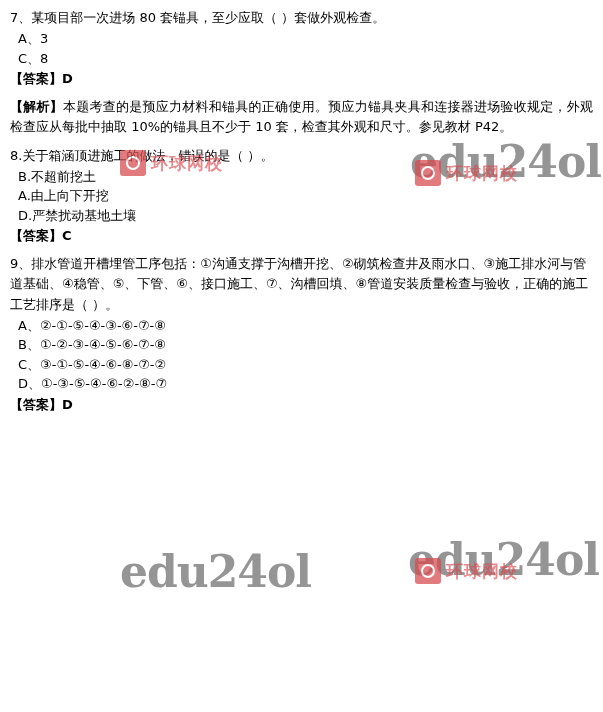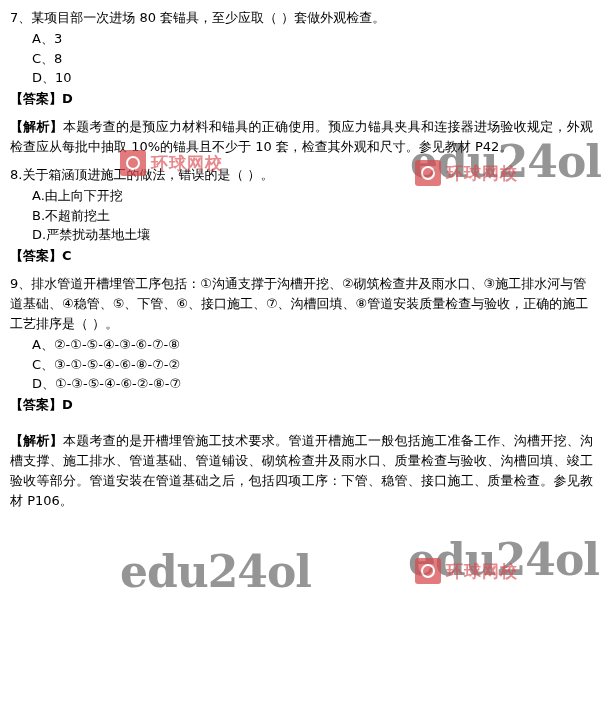--- a/index.html
+++ b/index.html
@@ -25,21 +25,21 @@
     padding: 8px 10px 0 10px;
     box-sizing: border-box;
   }
   .q {
     margin: 0 0 2px 0;
   }
   .qtext {
     margin: 0 0 1px 0;
   }
   .opt {
-    margin: 0 0 0 22px;
+    margin: 0 0 0 8px;
     line-height: 1.5;
   }
   .ans {
     margin: 1px 0 2px 0;
     font-weight: bold;
   }
   .ans .lbl { }
   .exp {
     margin: 8px 0 8px 0;
     text-align: justify;
@@ -106,57 +106,54 @@
 <body>
 
 <div class="page">
 
   <div class="q">
     <div class="qtext">
       <span>7、</span><span>某项目部一次进场 80 套锚具，至少应取（    ）套做外观检查。</span>
     </div>
     <div class="opt">A、3</div>
     <div class="opt">C、8</div>
-    <div class="opt">D、10</div>
     <div class="ans">
       <span class="lbl">【答案】</span><span>D</span>
     </div>
     <div class="exp">
       <span class="lbl">【解析】</span><span>本题考查的是预应力材料和锚具的正确使用。预应力锚具夹具和连接器进场验收规定，外观检查应从每批中抽取 10%的锚具且不少于 10 套，检查其外观和尺寸。参见教材 P42。</span>
     </div>
   </div>
 
   <div class="q">
     <div class="qtext">
       <span>8.</span><span>关于箱涵顶进施工的做法，错误的是（    ）。</span>
     </div>
+    <div class="opt">B.不超前挖土</div>
     <div class="opt">A.由上向下开挖</div>
-    <div class="opt">B.不超前挖土</div>
     <div class="opt">D.严禁扰动基地土壤</div>
     <div class="ans">
       <span class="lbl">【答案】</span><span>C</span>
     </div>
   </div>
 
   <div class="spacer-sm"></div>
 
   <div class="q">
     <div class="qtext">
       <span>9、</span><span>排水管道开槽埋管工序包括：①沟通支撑于沟槽开挖、②砌筑检查井及雨水口、③施工排水河与管道基础、④稳管、⑤、下管、⑥、接口施工、⑦、沟槽回填、⑧管道安装质量检查与验收，正确的施工工艺排序是（    ）。</span>
     </div>
     <div class="opt">A、②-①-⑤-④-③-⑥-⑦-⑧</div>
+    <div class="opt">B、①-②-③-④-⑤-⑥-⑦-⑧</div>
     <div class="opt">C、③-①-⑤-④-⑥-⑧-⑦-②</div>
     <div class="opt">D、①-③-⑤-④-⑥-②-⑧-⑦</div>
     <div class="ans">
       <span class="lbl">【答案】</span><span>D</span>
     </div>
     <div class="spacer-sm"></div>
-    <div class="exp">
-      <span class="lbl">【解析】</span><span>本题考查的是开槽埋管施工技术要求。管道开槽施工一般包括施工准备工作、沟槽开挖、沟槽支撑、施工排水、管道基础、管道铺设、砌筑检查井及雨水口、质量检查与验收、沟槽回填、竣工验收等部分。管道安装在管道基础之后，包括四项工序：下管、稳管、接口施工、质量检查。参见教材 P106。</span>
-    </div>
   </div>
 
 </div>
 
 <div class="wm wm1 wm-badge">
   <div class="wm-square"></div>
   <div class="wm-cn">环球网校</div>
 </div>
 
 <div class="wm wm2 wm-edu">

